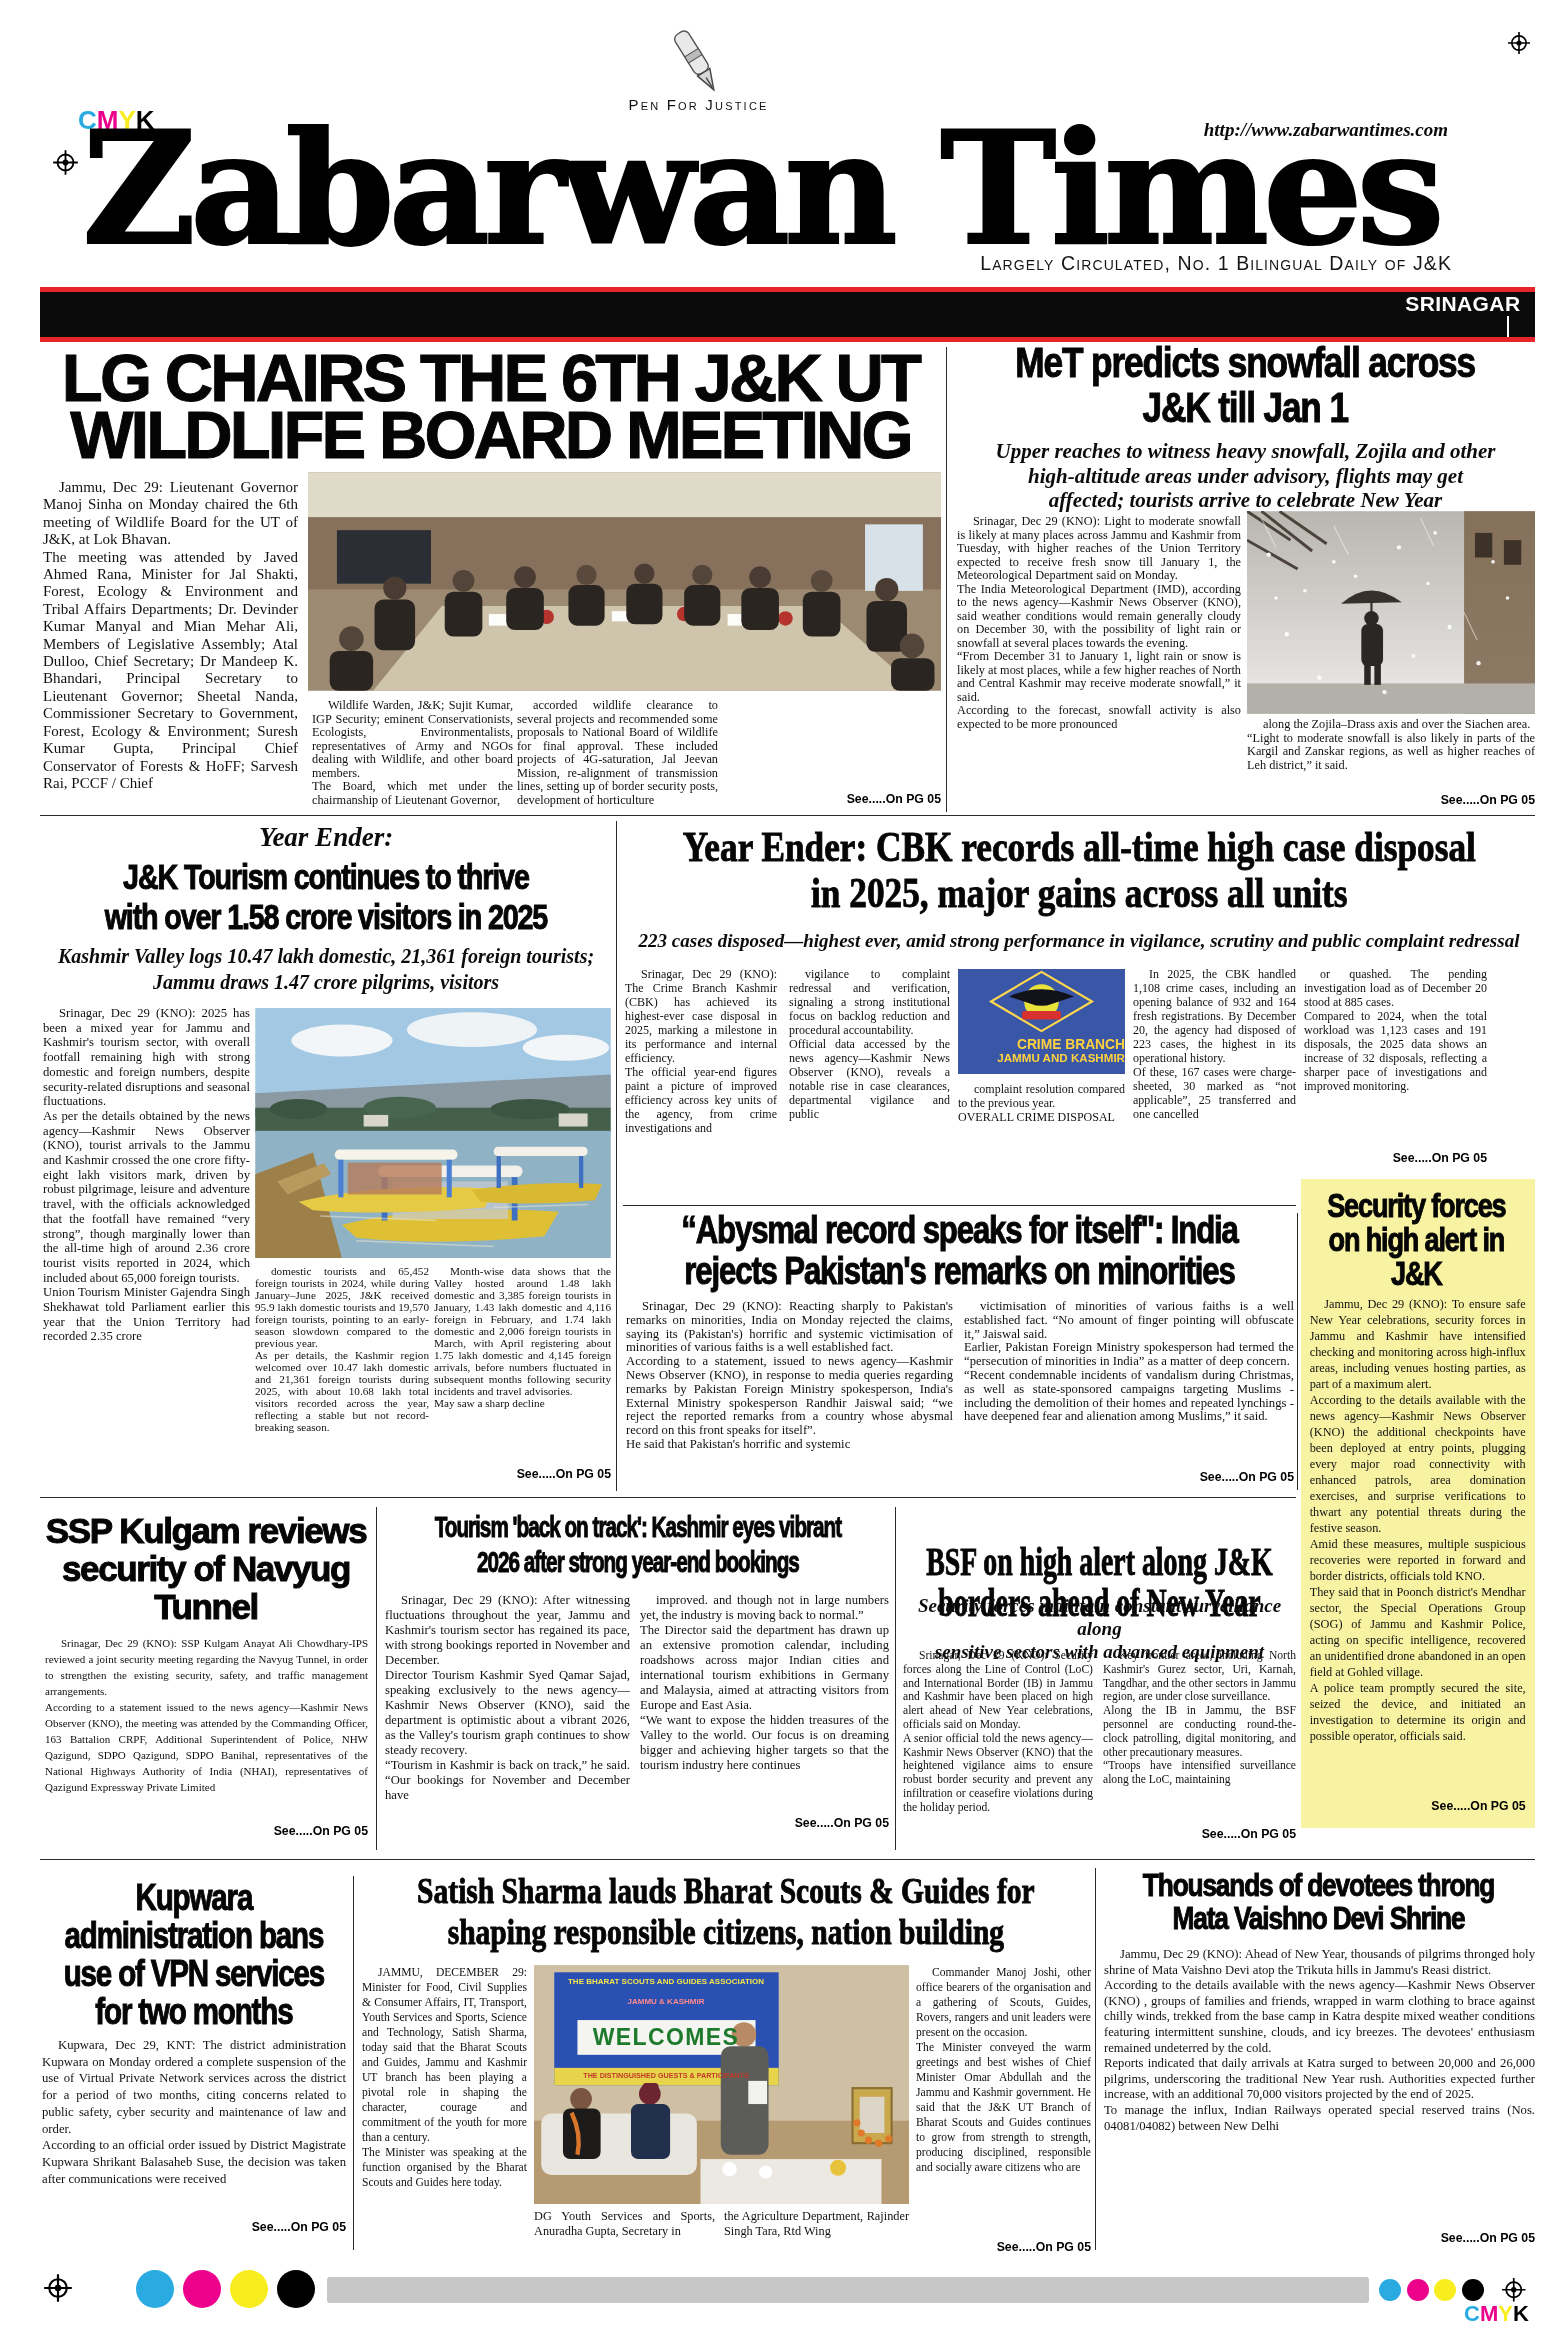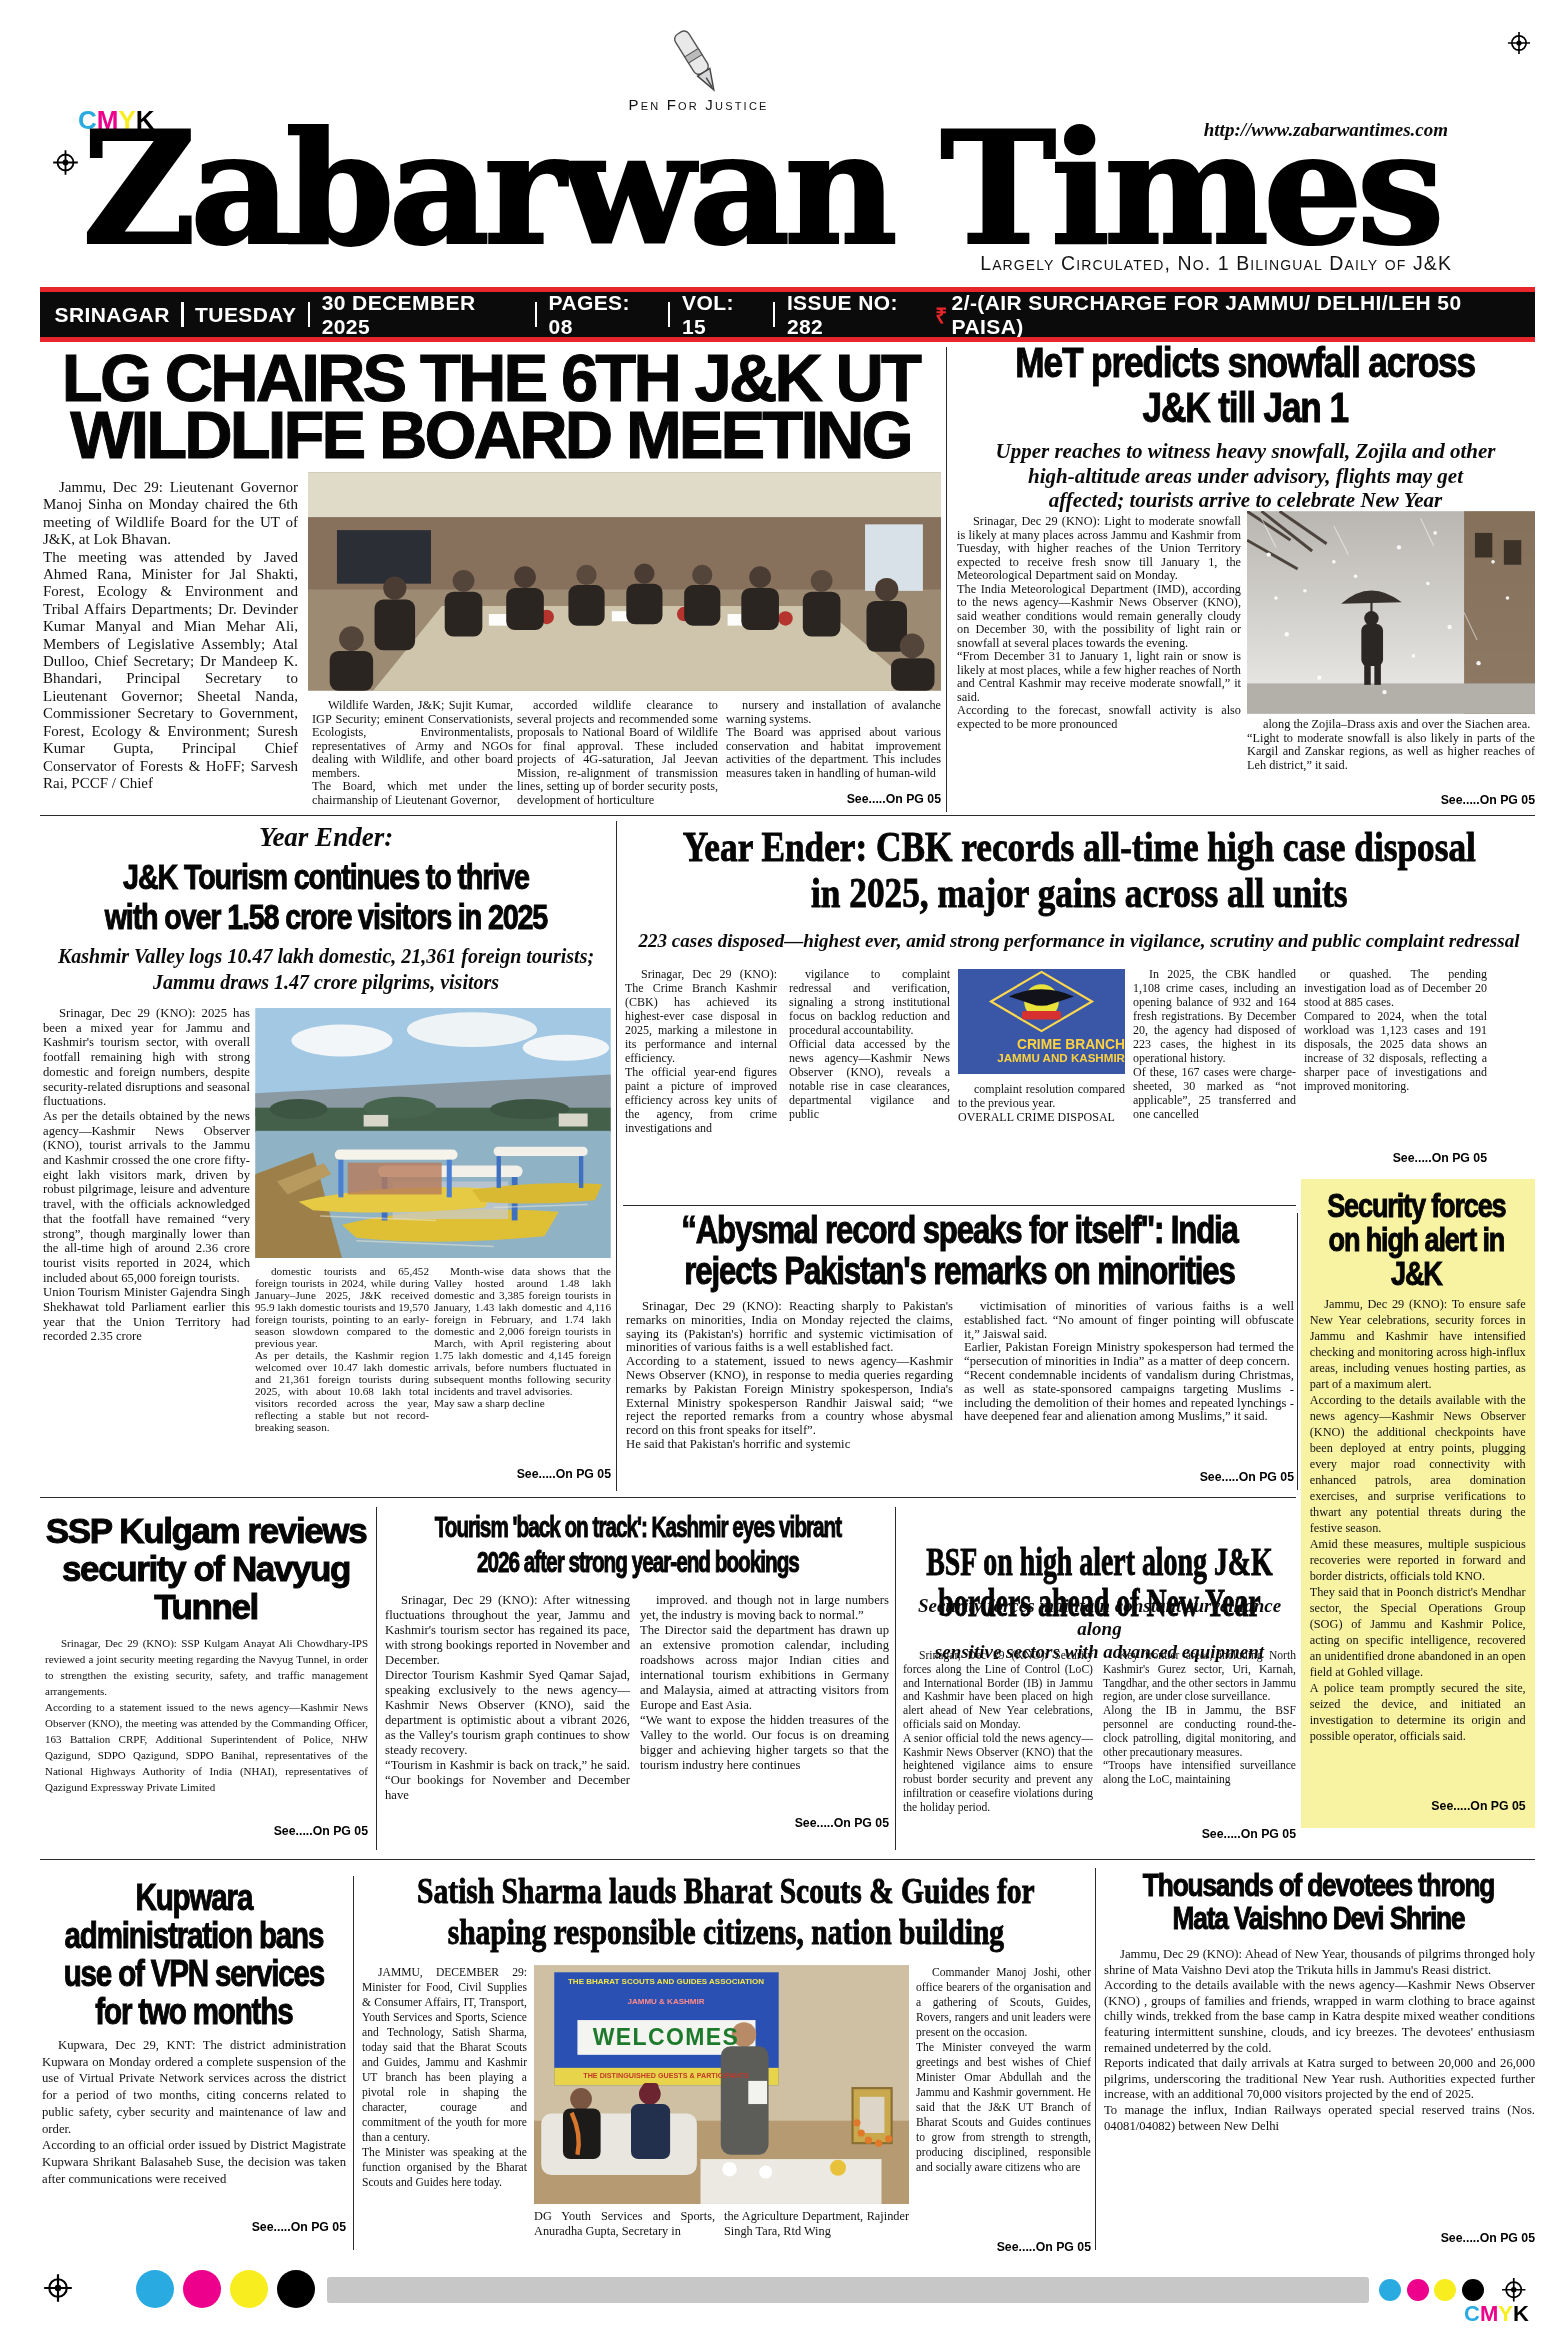--- a/index.html
+++ b/index.html
@@ -27,22 +27,22 @@
   .divv{background:#2b2b2b;width:1.4px;}
   
   .mast{font-family:"DejaVu Serif","Liberation Serif",serif;font-weight:bold;text-align:center;
         font-size:156px;line-height:145px;letter-spacing:-5.8px;-webkit-text-stroke:2.2px #000;color:#000;}
   .subtitle{font-family:"Liberation Sans",sans-serif;font-variant:small-caps;letter-spacing:1.1px;
         font-size:19.5px;text-align:right;color:#151515;}
   .url{font-family:"Liberation Serif",serif;font-weight:bold;font-style:italic;font-size:19px;text-align:right;}
   .penlabel{font-family:"Liberation Sans",sans-serif;font-variant:small-caps;letter-spacing:2.2px;font-size:15px;text-align:center;color:#111;}
   
   .redrule{background:#e8252a;height:5.8px;}
-  .bar{background:#0b0b0b;color:#fff;display:flex;align-items:center;
-       font-family:"Liberation Sans",sans-serif;font-size:21px;padding:0 14.5px;box-sizing:border-box;}
+  .bar{background:#0b0b0b;color:#fff;display:flex;align-items:flex-end;
+       font-family:"Liberation Sans",sans-serif;font-size:21px;padding:0 14.5px;box-sizing:border-box;flex-direction:column;}
   .bar .it{font-weight:600;letter-spacing:0.4px;}
   .bar .bold{font-weight:800;}
   .bar .dsep{width:2.2px;height:24.6px;background:#fff;margin:0 11.6px;flex:0 0 auto;}
   .bar .spacer{flex:1;}
   .rupee{color:#e8252a;font-weight:800;margin-right:4.3px;}
   
   .cmyk{font-family:"Liberation Sans",sans-serif;font-weight:800;font-size:26px;letter-spacing:0;}
   .lc{color:#29abe2}.lm{color:#ec008c}.ly{color:#f8ee1f}.lk{color:#000}
   .dot{border-radius:50%;display:inline-block;}
   .graybar{background:#c7c7c7;border-radius:2.9px;}
@@ -148,22 +148,20 @@
           <rect x="30" y="247" width="60" height="55" rx="12"></rect>
         <circle cx="835" cy="240" r="17" fill="#54453a"></circle>
           <rect x="806" y="257" width="60" height="45" rx="12"></rect>
       </g>
     </svg>
   </div>
 
   <div class="a b s17" style="left:312px;top:699px;width:201px;height:110px;">Wildlife Warden, J&amp;K; Sujit Kumar, IGP Security; eminent Conservationists, Ecologists, Environmentalists, representatives of Army and NGOs dealing with Wildlife, and other board members.
 The Board, which met under the chairmanship of Lieutenant Governor,</div>
   <div class="a b s17" style="left:517px;top:699px;width:201px;height:110px;">accorded wildlife clearance to several projects and recommended some proposals to National Board of Wildlife for final approval. These included projects of 4G-saturation, Jal Jeevan Mission, re-alignment of transmission lines, setting up of border security posts, development of horticulture</div>
-  <div class="a b s17" style="left:726px;top:699px;width:215px;height:93px;">nursery and installation of avalanche warning systems.
-The Board was apprised about various conservation and habitat improvement activities of the department. This includes measures taken in handling of human-wild</div>
   <div class="a see" style="left:726px;top:792px;width:215px;">See.....On PG 05</div>
 
   <div class="a divv" style="left:946px;top:347px;height:465px;"></div>
 
   <div class="a" style="left:956px;top:340px;width:579px;">
     <div class="hl stroke sq" style="font-size:43px;line-height:45px;">MeT predicts snowfall across
 J&amp;K till Jan 1</div>
   </div>
   <div class="a sub" style="left:956px;top:439px;width:579px;font-size:21px;line-height:24.6px;">Upper reaches to witness heavy snowfall, Zojila and other
 high-altitude areas under advisory, flights may get

